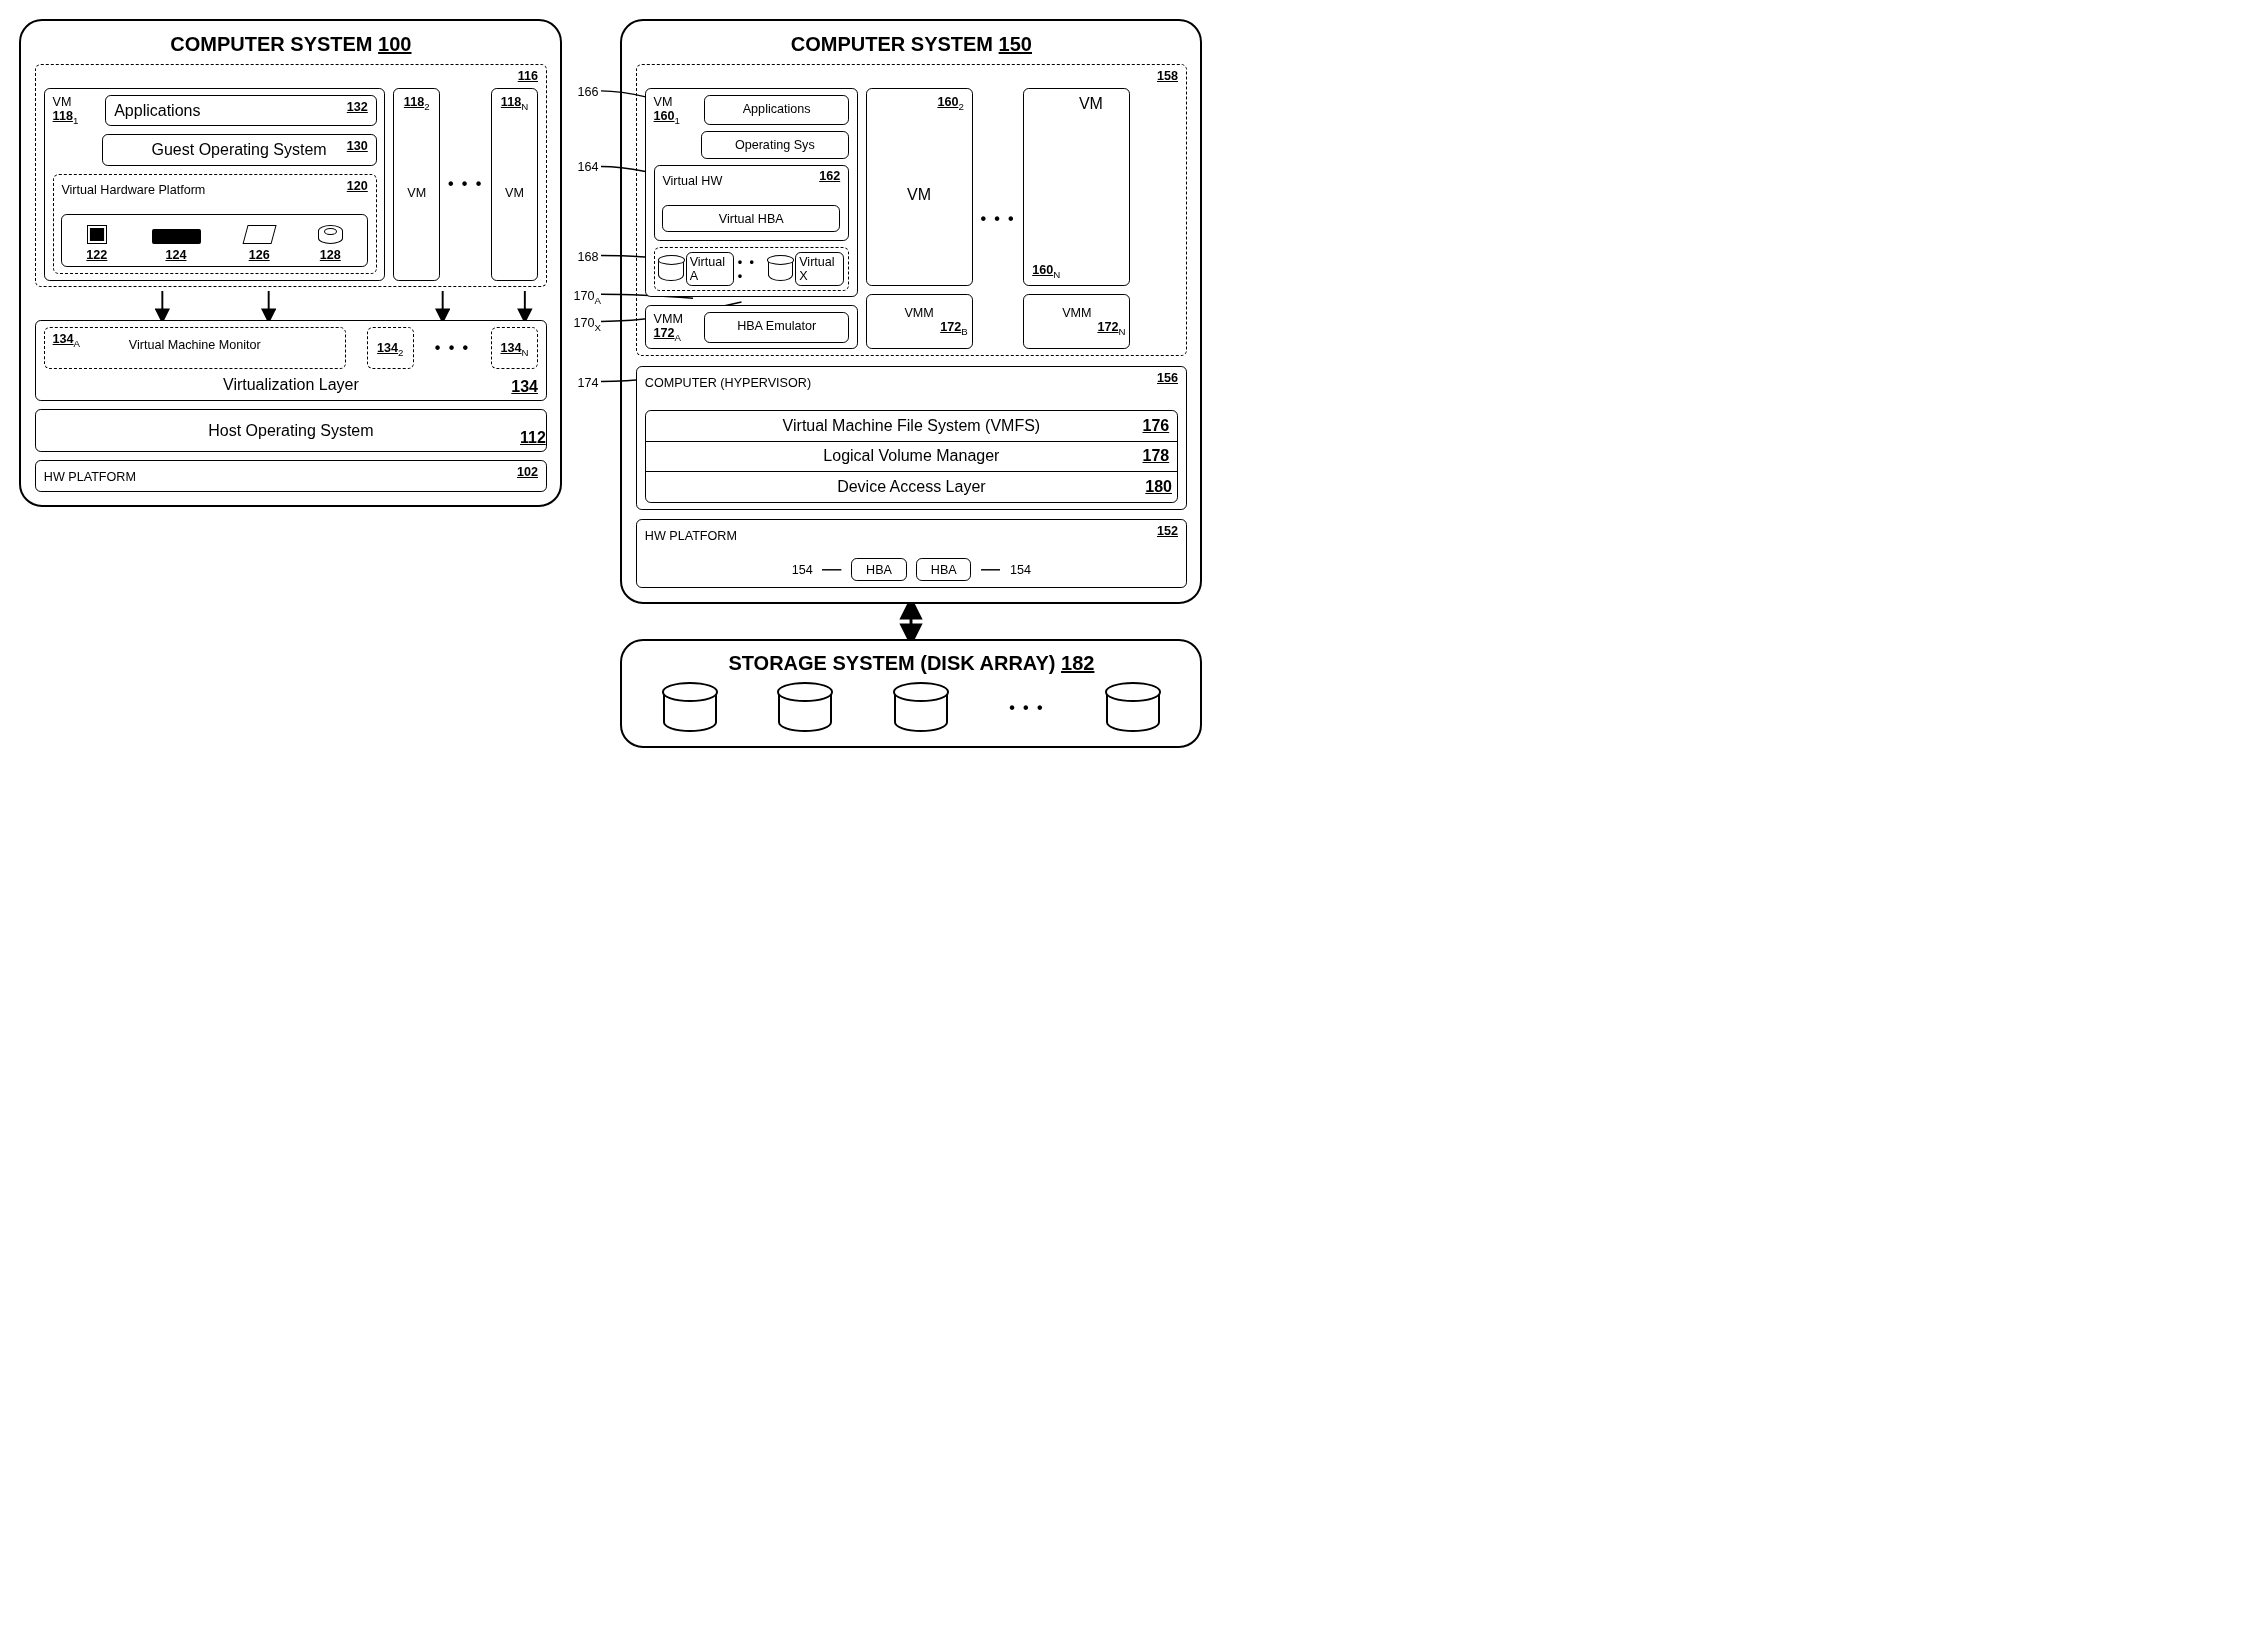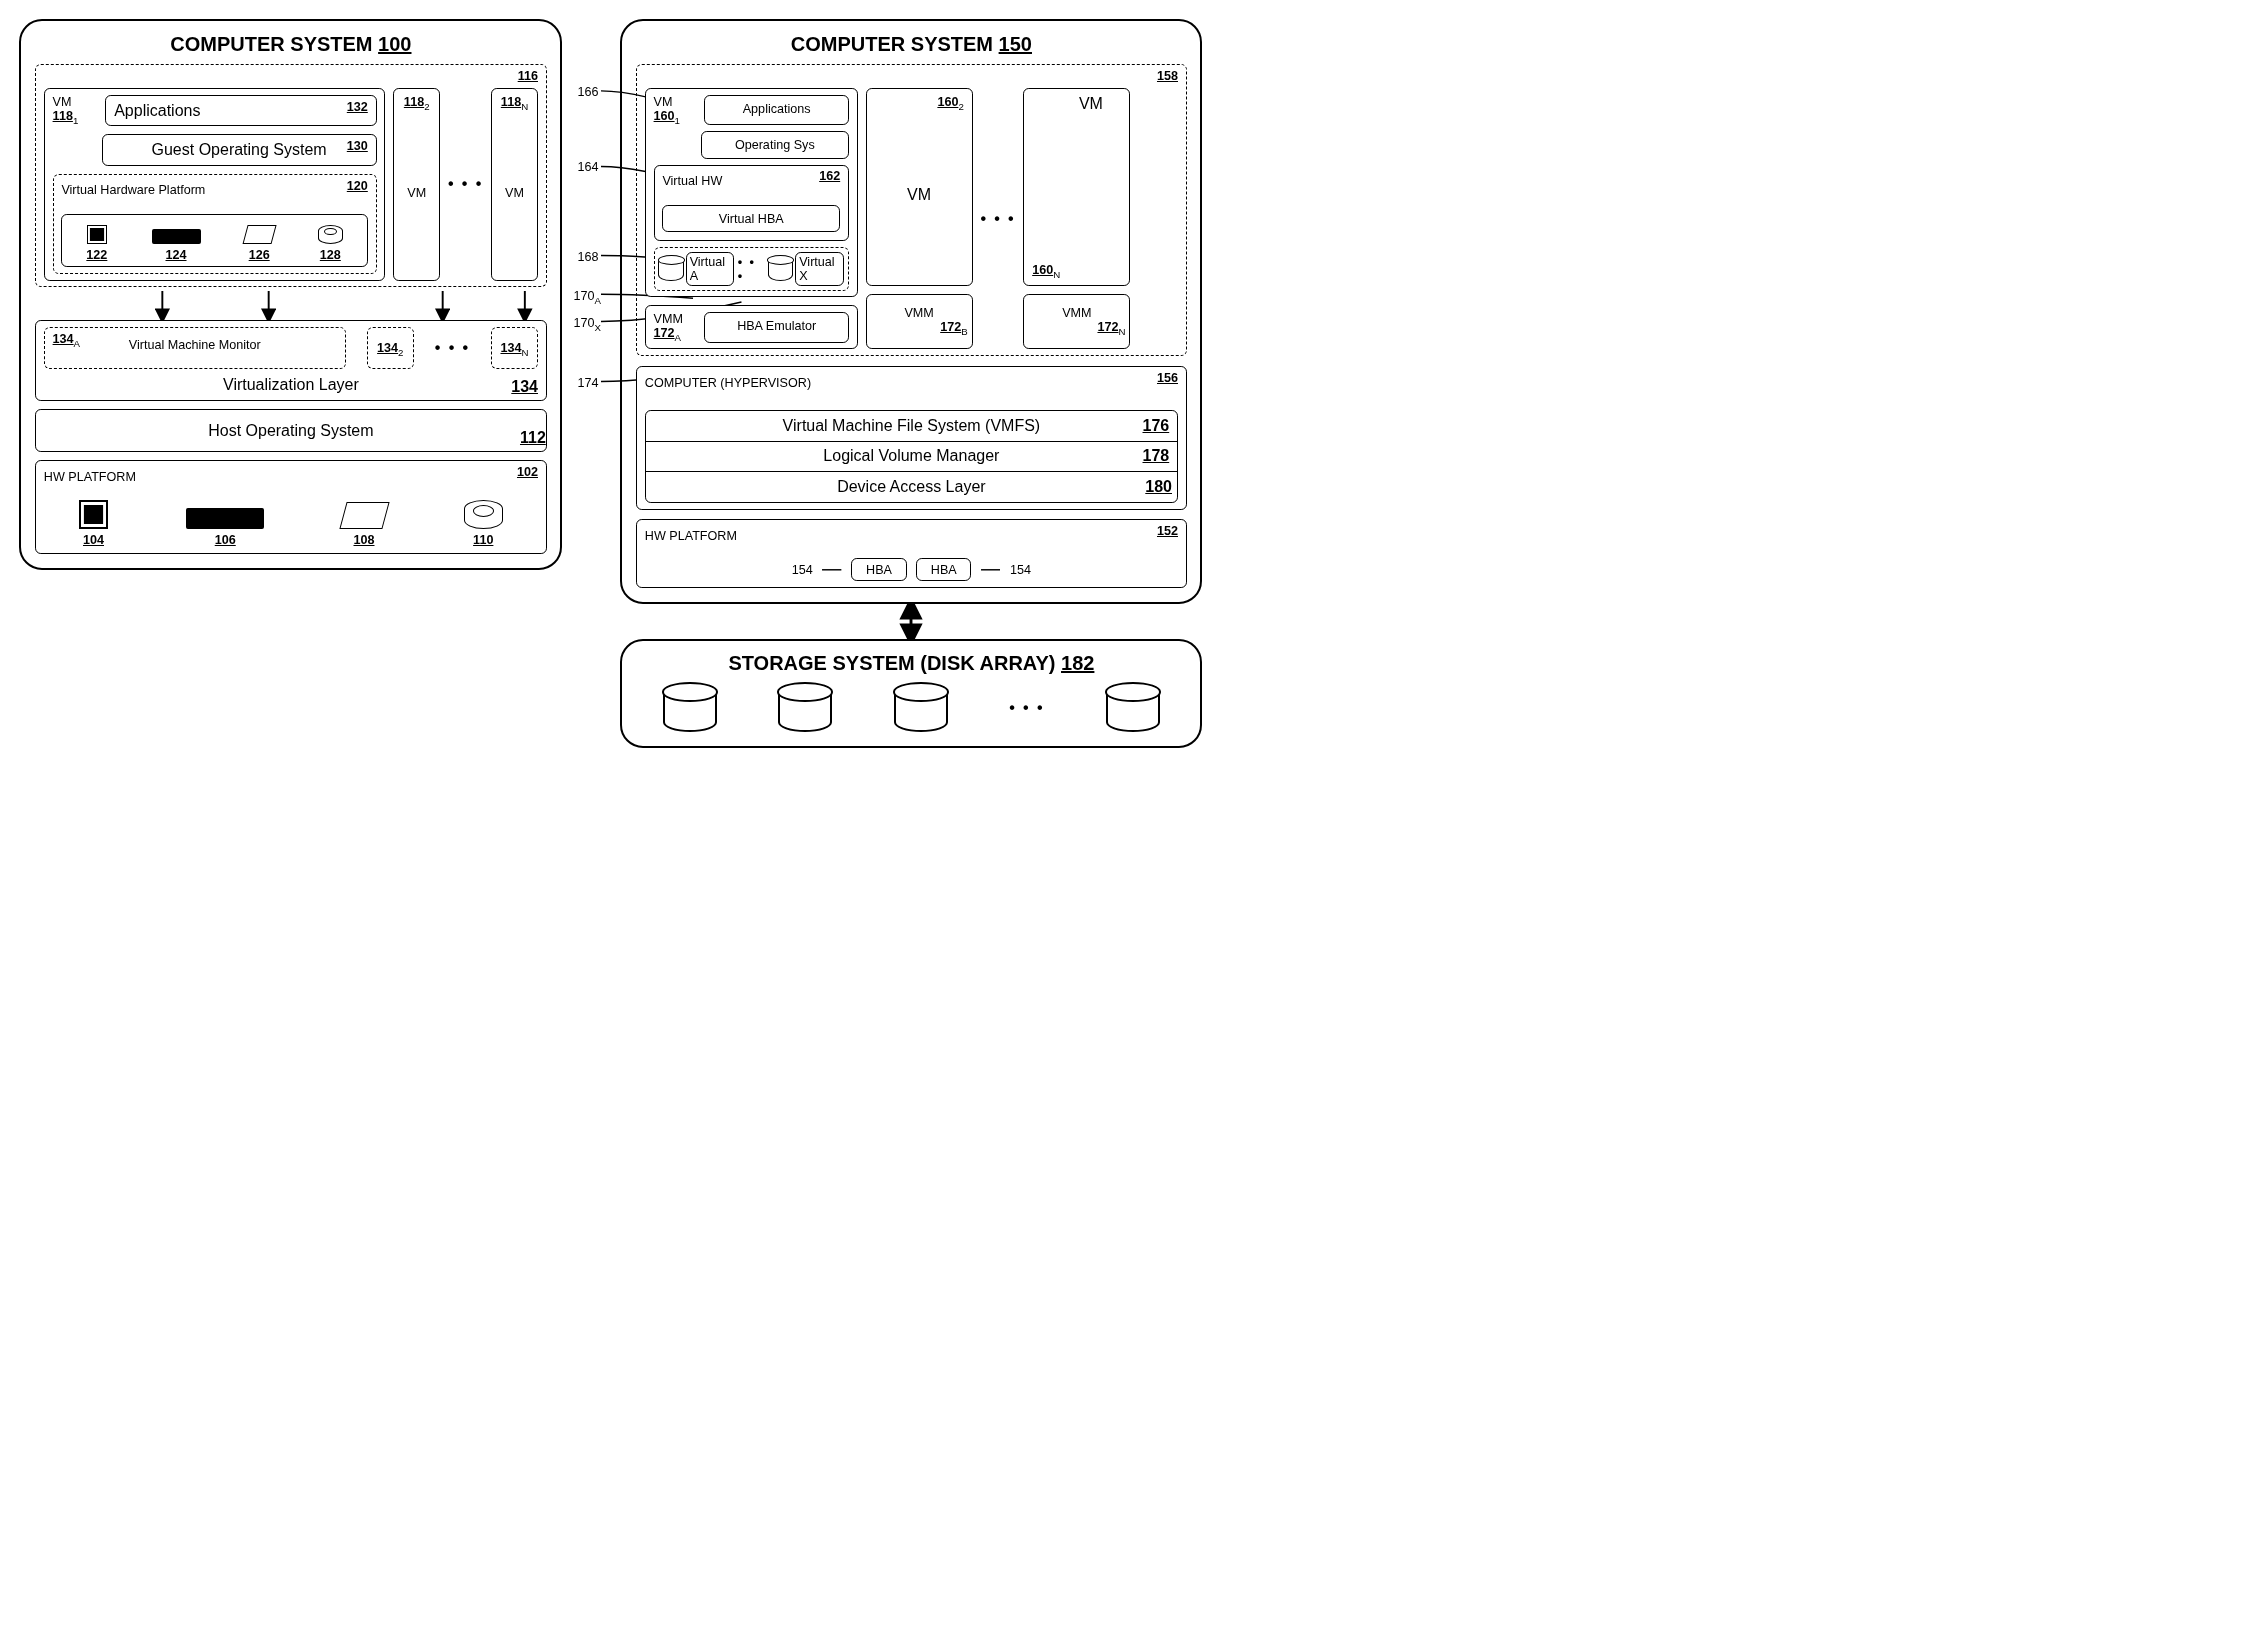--- a/index.html
+++ b/index.html
@@ -161,26 +161,20 @@
     </div>
 
     <div class="solid center" style="margin-top:7.8px; padding:11.6px;">
       <span>Host Operating System</span>
       <span class="num" style="position:absolute; bottom:3.9px; right:0;">112</span>
     </div>
 
     <div class="solid" style="margin-top:7.8px;">
       <span class="small">HW PLATFORM</span>
       <span class="tr"><span class="num">102</span></span>
-      <div class="row" style="margin-top:15.5px; align-items:flex-end; justify-content:space-around;">
-        <div class="center"><span class="icon-cpu"></span><div class="small"><span class="num">104</span></div></div>
-        <div class="center"><span class="icon-ram"></span><div class="small"><span class="num">106</span></div></div>
-        <div class="center"><span class="icon-nic"></span><div class="small"><span class="num">108</span></div></div>
-        <div class="center"><span class="icon-hdd"></span><div class="small"><span class="num">110</span></div></div>
-      </div>
     </div>
   </div>
 </div>
 
 <div class="panel-r">
 
   <div class="leadlabel" style="left:-43px; top:66px;"><span>166</span></div>
   <div class="leadlabel" style="left:-43px; top:141px;"><span>164</span></div>
   <div class="leadlabel" style="left:-43px; top:231px;"><span>168</span></div>
   <div class="leadlabel" style="left:-47px; top:270px;"><span>170</span><span class="sub">A</span></div>

